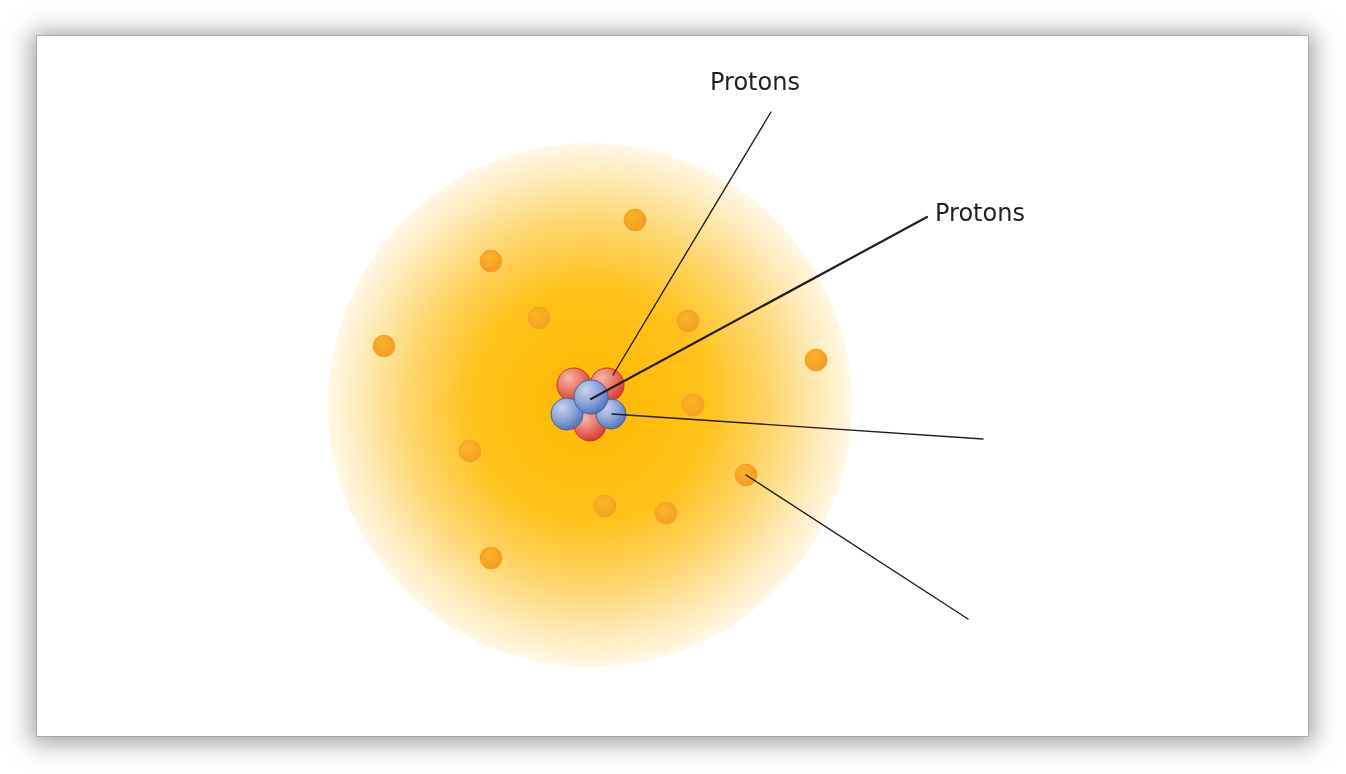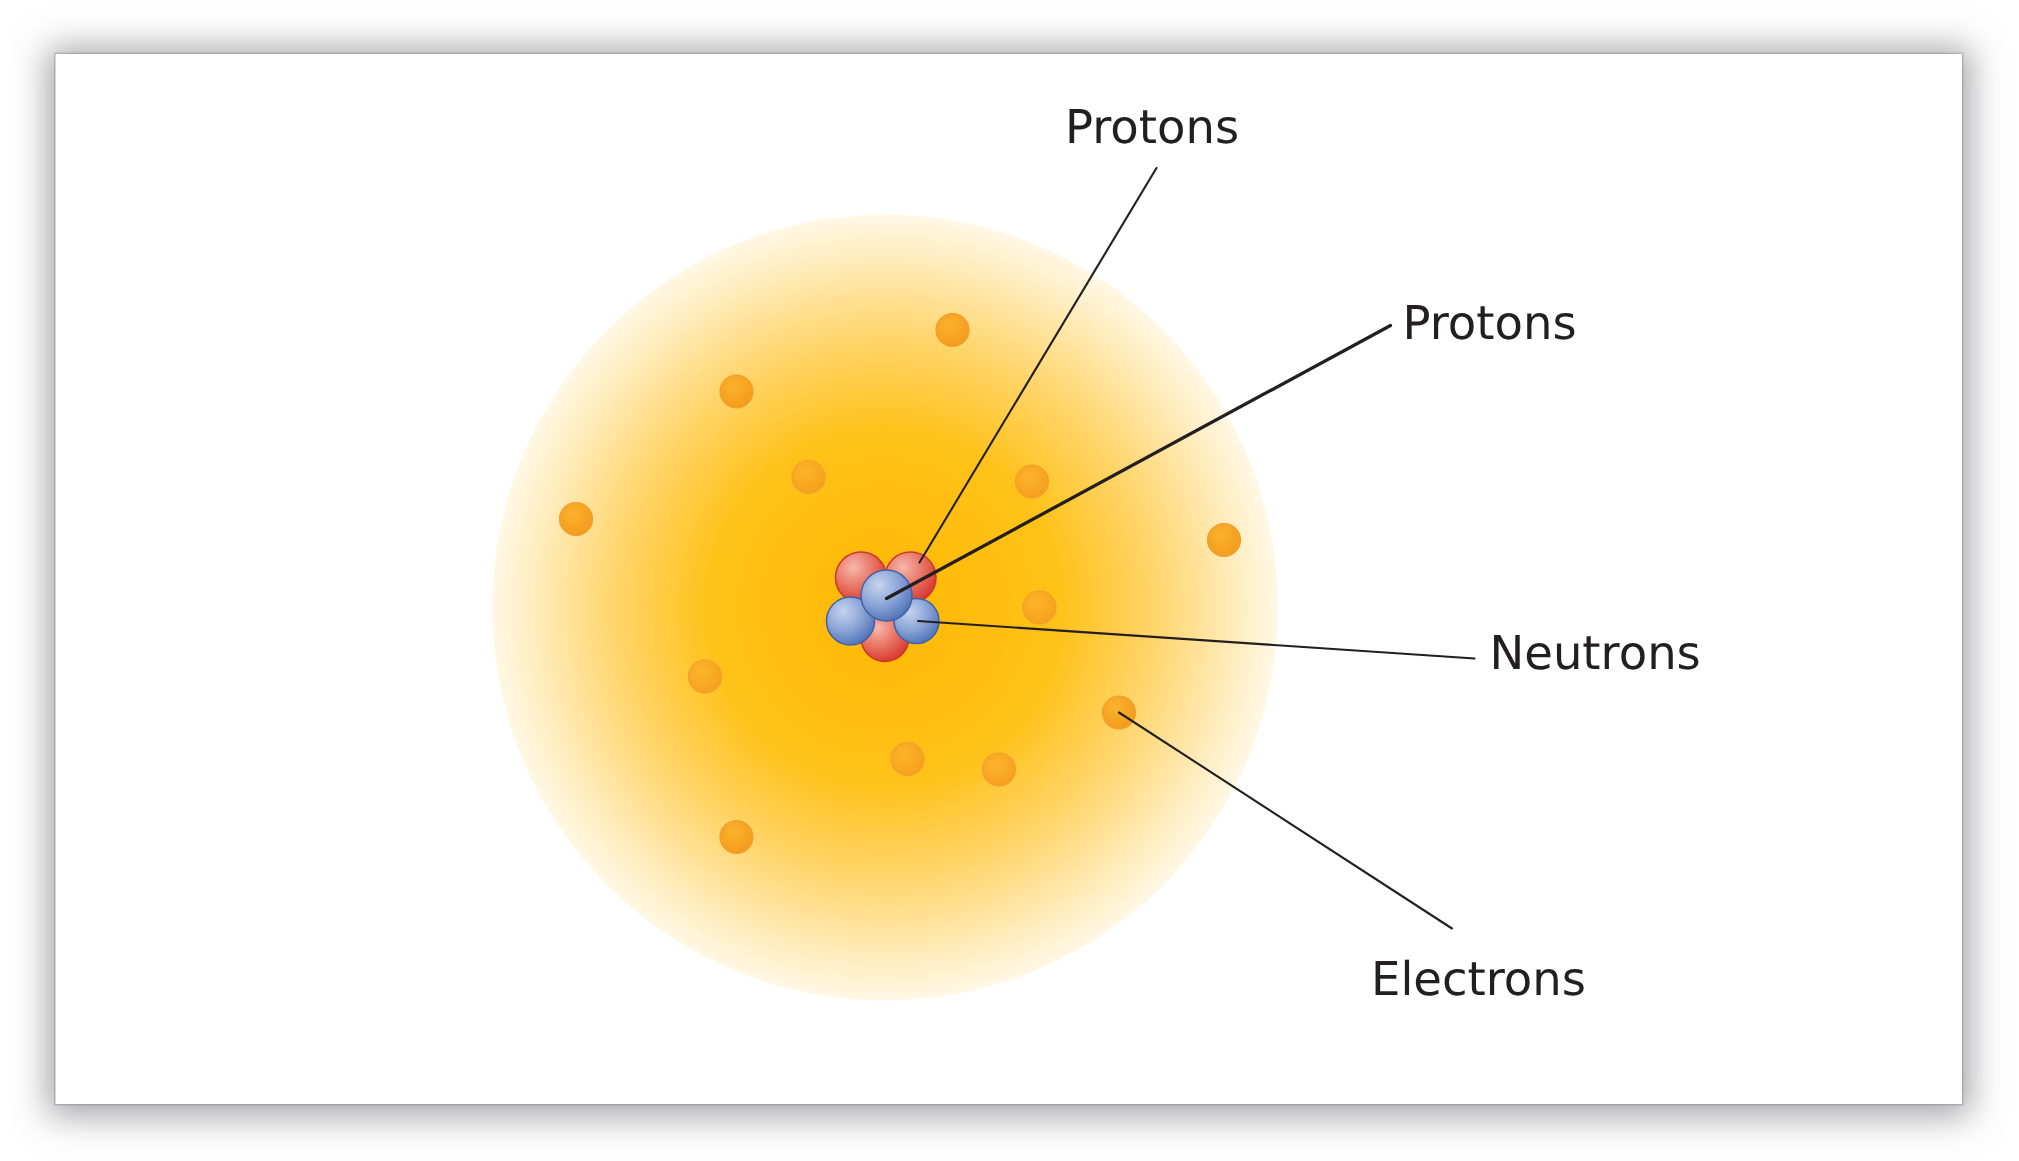--- a/index.html
+++ b/index.html
@@ -26,21 +26,21 @@
       box-shadow: 0 0 0 1px rgba(120,120,125,0.35), 0 2px 22px 6px rgba(90,90,95,0.55);
     }
     svg.diagram {
       position: absolute;
       left: 0;
       top: 0;
     }
     .label {
       position: absolute;
       font-family: "DejaVu Sans", sans-serif;
-      font-size: 31px;
+      font-size: 24px;
       color: #231f20;
       line-height: 1;
       white-space: nowrap;
       letter-spacing: 0px;
     }
   </style>
 </head>
 <body>
 
 <div class="stage">
@@ -100,15 +100,13 @@
     <g stroke="#231F20" stroke-linecap="round">
       <line x1="613" y1="375" x2="771" y2="112" stroke-width="1.4"></line>
       <line x1="591" y1="399" x2="927" y2="217" stroke-width="2.2"></line>
       <line x1="612" y1="414" x2="983" y2="439" stroke-width="1.4"></line>
       <line x1="746" y1="475" x2="968" y2="619" stroke-width="1.4"></line>
     </g>
   </svg>
 
   <div class="label" style="left:710px; top:70px;">Protons</div>
   <div class="label" style="left:935px; top:201px;">Protons</div>
-  <div class="label" style="left:993px; top:421px;">Neutrons</div>
-  <div class="label" style="left:914px; top:638px;">Electrons</div>
 </div>
 
 </body></html>

